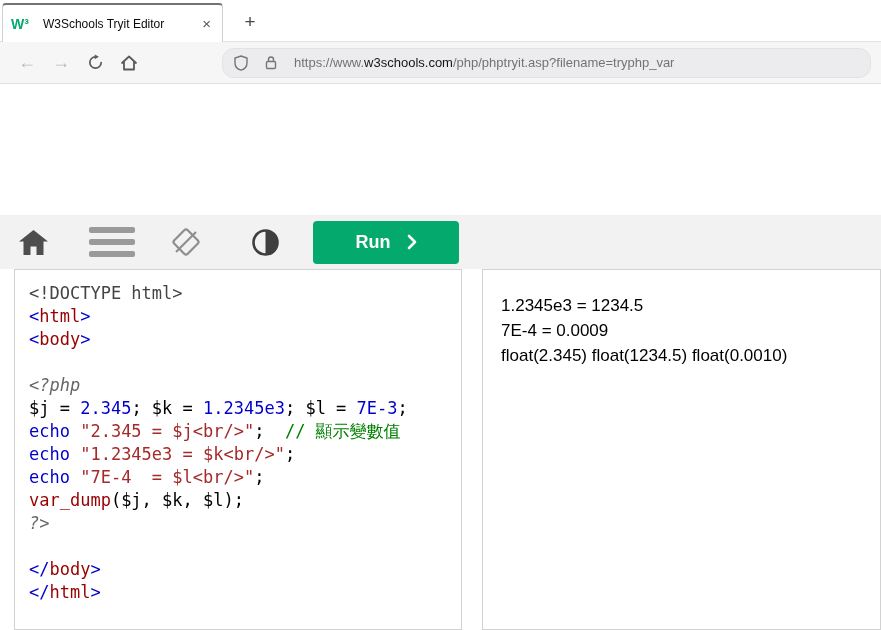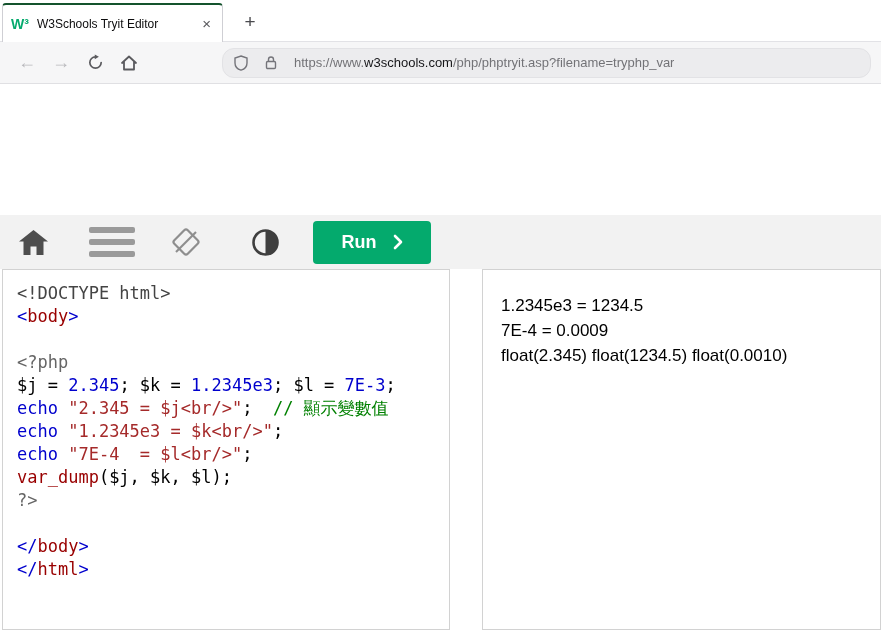--- a/index.html
+++ b/index.html
@@ -8,22 +8,22 @@
     position:relative; overflow:hidden; background:#fff;
     font-family:"Liberation Sans","DejaVu Sans",sans-serif;
   }
   .screen { position:absolute; inset:0; background:#fff; }
 
   
   .tabbar { position:absolute; left:0; top:0; width:100%; height:42px; background:#fff; border-bottom:1px solid #e2e2e6; }
   .tab {
     position:absolute; left:2px; top:3px; width:221px; height:39px;
     background:#fff; border:1px solid #cfcfd4; border-bottom:none;
-    border-top:2px solid #14532d; border-radius:4px 4px 0 0;
-    display:flex; align-items:center; padding:0 8px; gap:8px;
+    border-top:2px solid #737373; border-radius:4px 4px 0 0;
+    display:flex; align-items:center; padding:0 8px; gap:14px;
   }
   .favicon { color:#04AA6D; font-weight:bold; font-size:14px; line-height:1; }
   .tab-title { flex:1; font-size:12px; color:#0c0c0d; white-space:nowrap; overflow:hidden; text-overflow:ellipsis; }
   .tab-close { font-size:15px; color:#5a5a5e; padding:0 3px; cursor:pointer; }
   .new-tab { position:absolute; left:237px; top:9px; width:26px; height:26px; display:flex; align-items:center; justify-content:center; font-size:19px; color:#4a4a4e; cursor:pointer; border-radius:3px; }
 
   
   .navbar {
     position:absolute; left:0; top:42px; width:100%; height:42px;
     background:#f6f6f7; border-bottom:1px solid #e0e0e3;
@@ -46,36 +46,36 @@
     background:#f2f2f2; display:flex; align-items:center;
   }
   .tb-btn { display:flex; align-items:center; justify-content:center; cursor:pointer; }
   .tb-home { margin-left:18px; }
   .tb-menu { margin-left:40px; }
   .hamburger { display:flex; flex-direction:column; gap:6px; }
   .hamburger .bar { width:46px; height:6px; background:#9a9a9a; border-radius:2px; }
   .tb-theme { margin-left:32px; }
   .tb-contrast { margin-left:46px; }
   .run-btn {
-    margin-left:33px; width:118px; height:43px; background:var(--c-accent,#04AA6D);
+    margin-left:33px; width:146px; height:43px; background:var(--c-accent,#04AA6D);
     border:none; border-radius:4px; color:#fff; font-family:inherit;
     font-size:18px; font-weight:bold; display:flex; align-items:center; justify-content:center; gap:16px; cursor:pointer;
   }
 
   
   .code-panel {
-    position:absolute; left:2px; top:269px; width:448px; height:361px;
+    position:absolute; left:14px; top:269px; width:448px; height:361px;
     background:#fff; border:1px solid #d2d2d2; padding:12px 14px; overflow:hidden; cursor:text;
   }
   .code-line {
     font-family:"DejaVu Sans Mono","Liberation Mono",monospace;
     font-size:17px; line-height:23px; white-space:pre; color:var(--c-plain,#000);
   }
   .tok-doc   { color:var(--c-doc); }
-  .tok-meta  { color:var(--c-meta); }
+  .tok-meta  { color:var(--c-meta);font-style:italic; }
   .tok-pun   { color:var(--c-pun); }
   .tok-tag   { color:var(--c-tag); }
   .tok-kw    { color:var(--c-kw); }
   .tok-num   { color:var(--c-num); }
   .tok-str   { color:var(--c-str); }
   .tok-com   { color:var(--c-com); }
   .tok-fn    { color:var(--c-fn); }
   .tok-plain { color:var(--c-plain); }
 
   .result-panel {
@@ -157,20 +157,21 @@
       <span>Run</span>
       <svg width="10" height="16" viewBox="0 0 10 16">
         <path d="M2 2 L8 8 L2 14" fill="none" stroke="#ffffff" stroke-width="2.6" stroke-linecap="round" stroke-linejoin="round"></path>
       </svg>
     </button>
   </div>
 
   <div class="code-panel">
     <div>
         <div class="code-line"><span class="tok-doc">&lt;!DOCTYPE html&gt;</span></div>
+        <div class="code-line"><span class="tok-pun">&lt;</span><span class="tok-tag">html</span><span class="tok-pun">&gt;</span></div>
         <div class="code-line"><span class="tok-pun">&lt;</span><span class="tok-tag">body</span><span class="tok-pun">&gt;</span></div>
         <div class="code-line">&nbsp;</div>
         <div class="code-line"><span class="tok-meta">&lt;?php</span></div>
         <div class="code-line"><span class="tok-plain">$j = </span><span class="tok-num">2.345</span><span class="tok-plain">; $k = </span><span class="tok-num">1.2345e3</span><span class="tok-plain">; $l = </span><span class="tok-num">7E-3</span><span class="tok-plain">;</span></div>
         <div class="code-line"><span class="tok-kw">echo </span><span class="tok-str">"2.345 = $j&lt;br/&gt;"</span><span class="tok-plain">;  </span><span class="tok-com">// 顯示變數值</span></div>
         <div class="code-line"><span class="tok-kw">echo </span><span class="tok-str">"1.2345e3 = $k&lt;br/&gt;"</span><span class="tok-plain">;</span></div>
         <div class="code-line"><span class="tok-kw">echo </span><span class="tok-str">"7E-4  = $l&lt;br/&gt;"</span><span class="tok-plain">;</span></div>
         <div class="code-line"><span class="tok-fn">var_dump</span><span class="tok-plain">($j, $k, $l);</span></div>
         <div class="code-line"><span class="tok-meta">?&gt;</span></div>
         <div class="code-line">&nbsp;</div>

